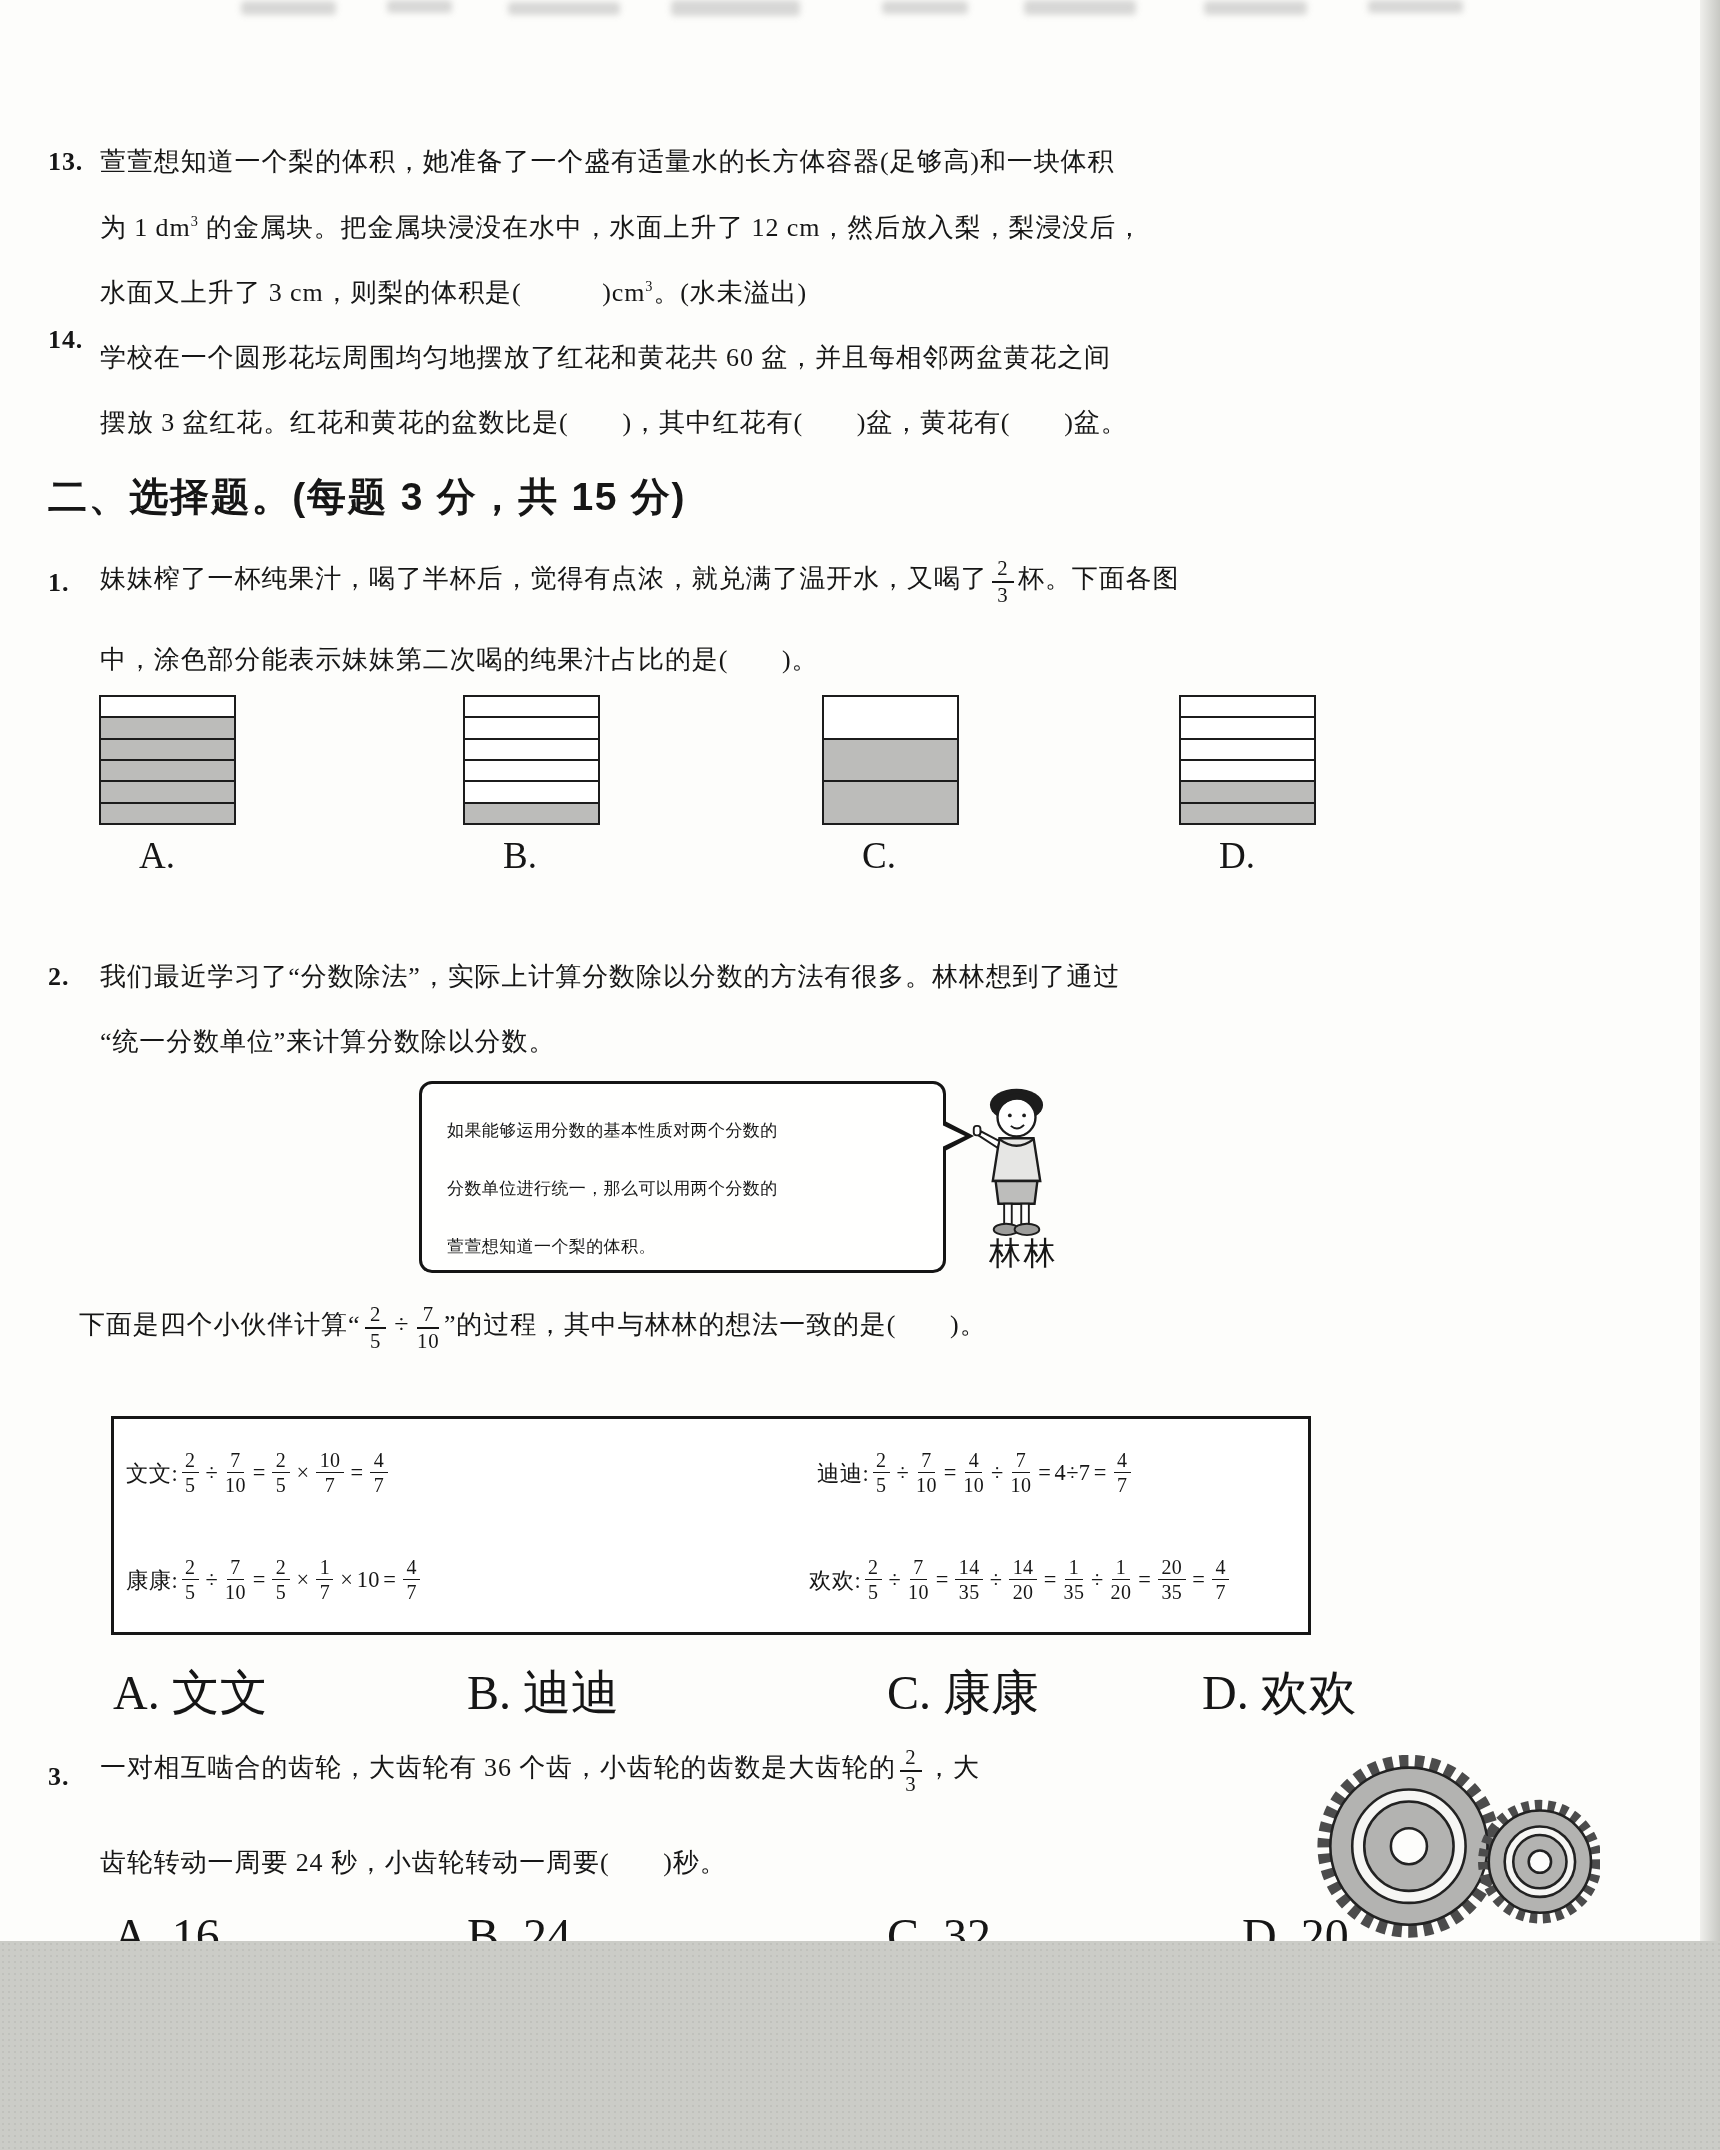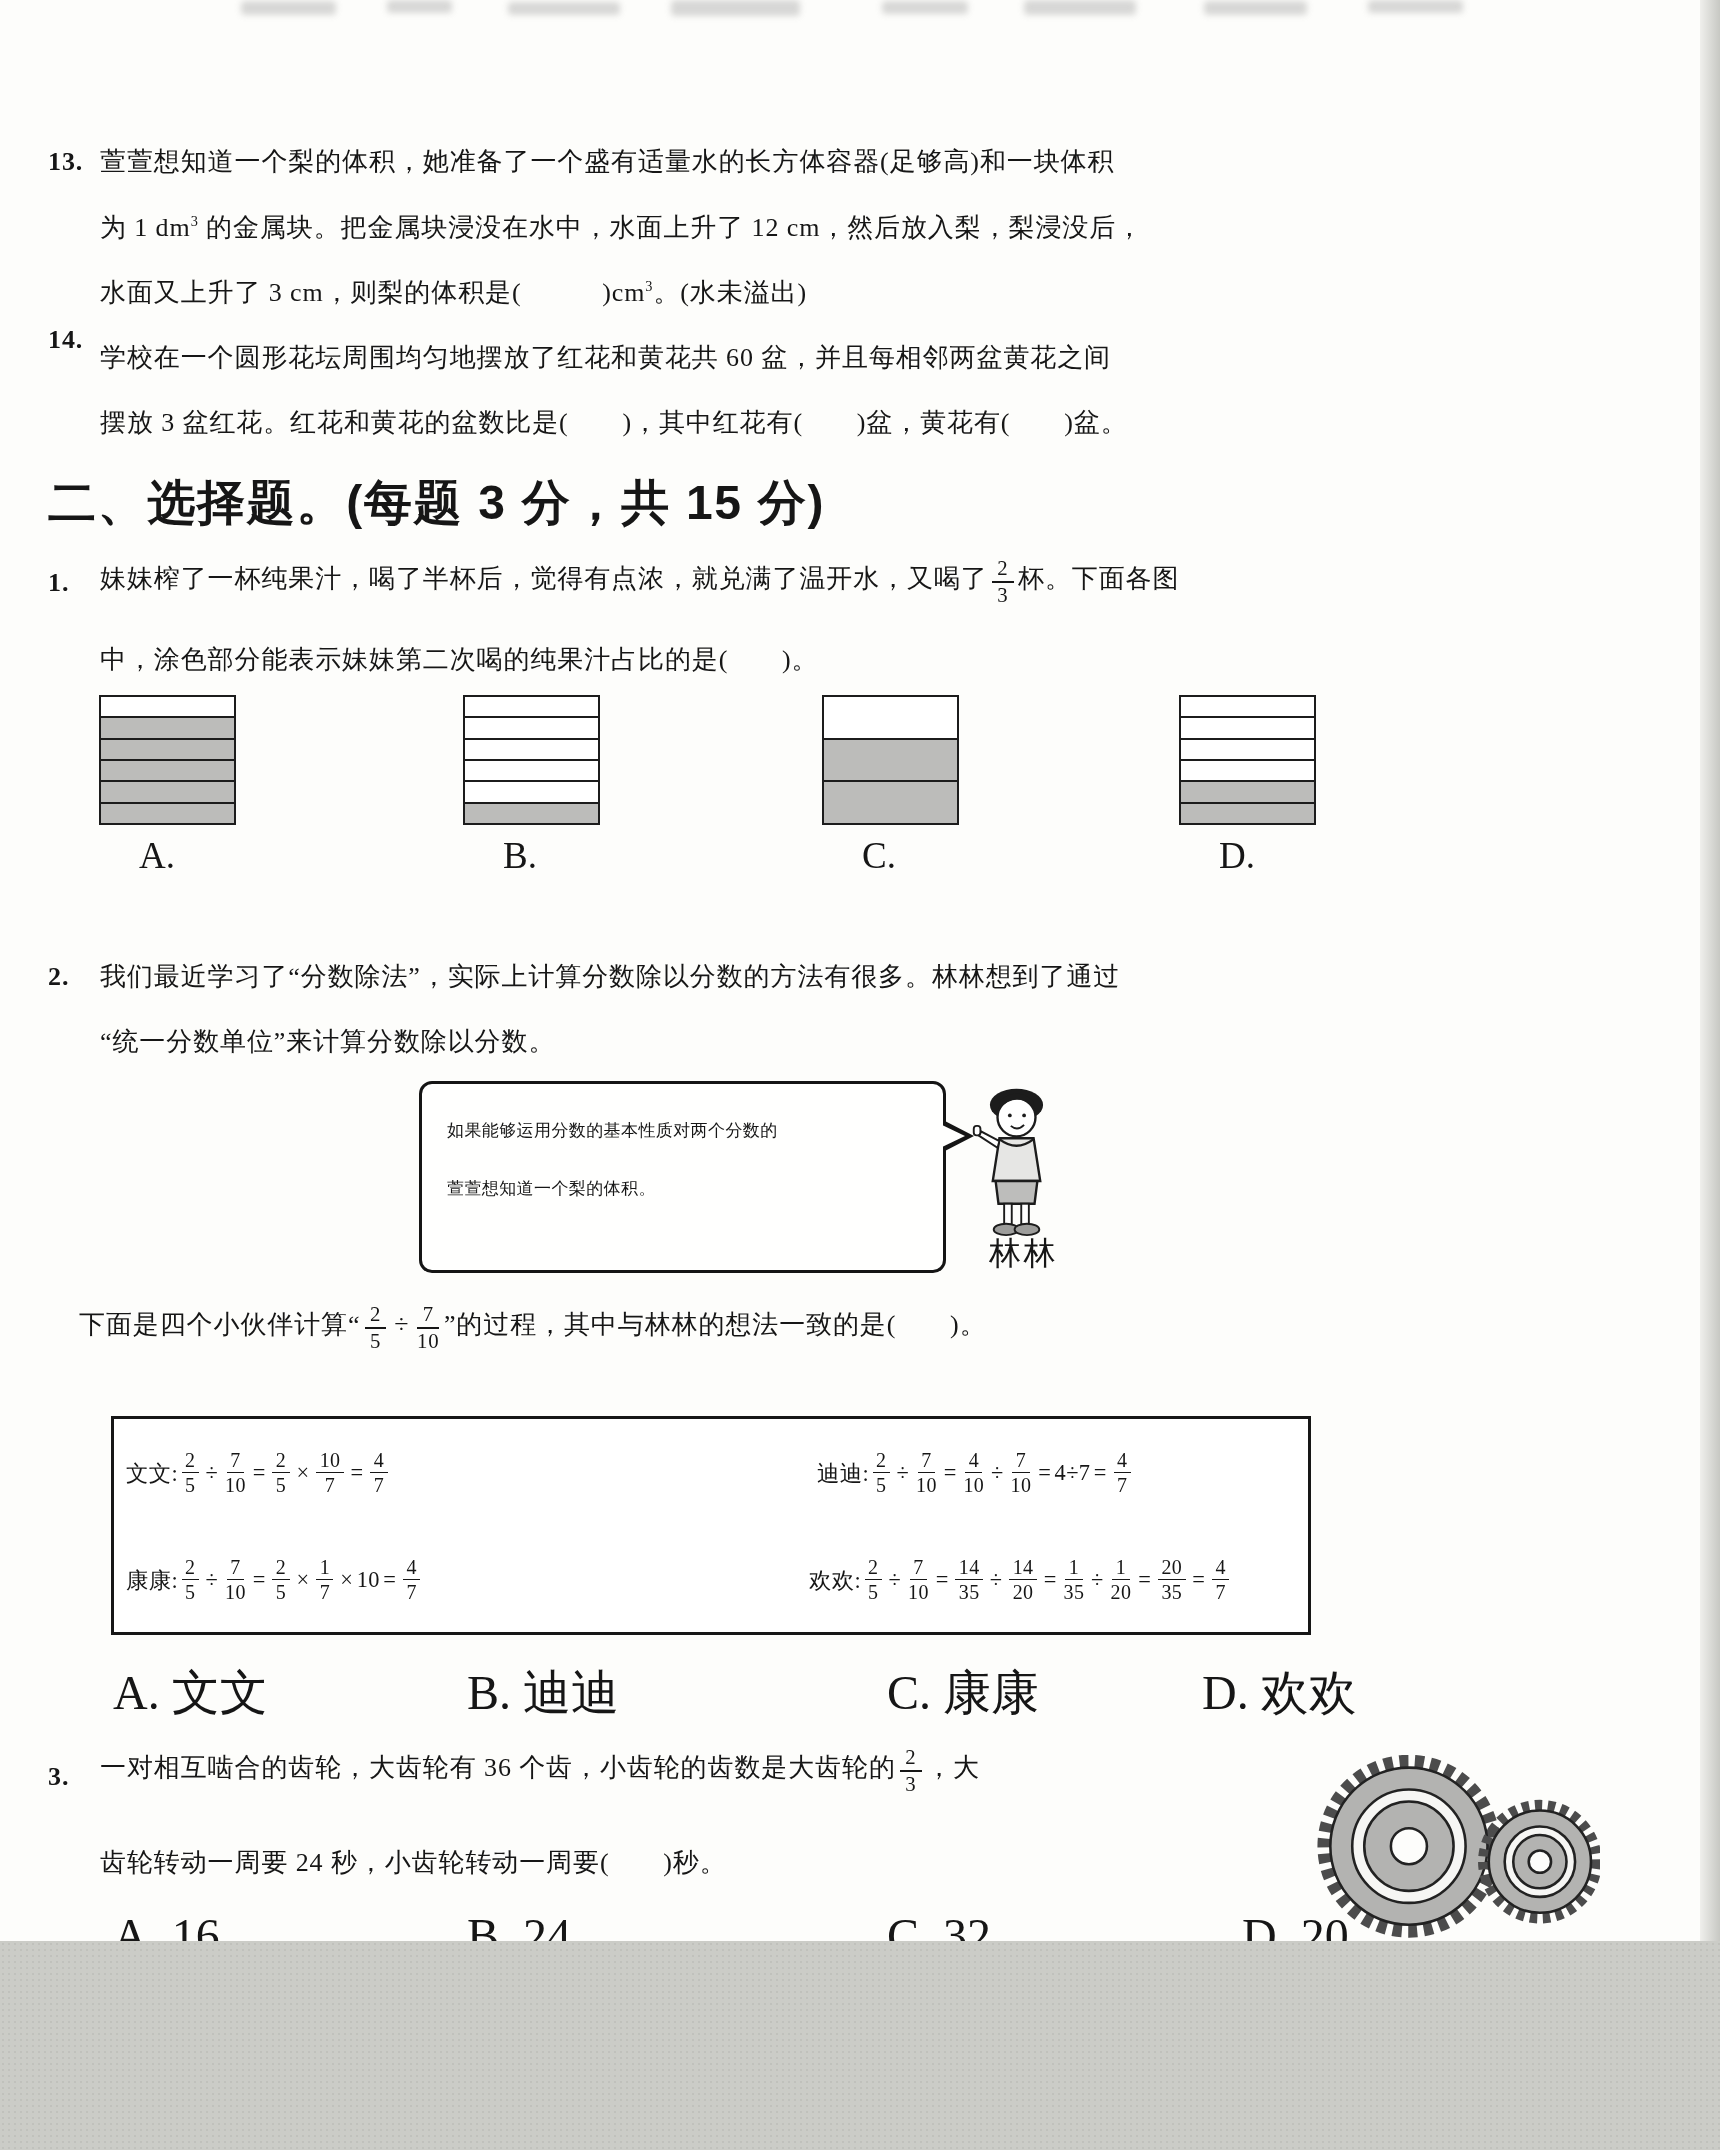--- a/index.html
+++ b/index.html
@@ -1,21 +1,21 @@
 <!DOCTYPE html>
 <html style="font-size:6.9px"><head>
 <meta charset="utf-8">
 <style>
   html,body{margin:0;padding:0;}
   #page{position:relative;width:1720px;height:2527px;background:#fdfdfb;overflow:hidden;
          font-family:"Liberation Serif","DejaVu Serif",serif;color:#161616;}
   .abs{position:absolute;}
   .line{position:absolute;white-space:nowrap;font-size:26px;line-height:1.25;letter-spacing:0.9px;}
   .qnum{font-weight:bold;}
-  .header{font-weight:bold;font-size:48px;font-family:"Liberation Sans","DejaVu Sans",sans-serif;letter-spacing:1.7px;}
+  .header{font-weight:bold;font-size:39px;font-family:"Liberation Sans","DejaVu Sans",sans-serif;letter-spacing:1.7px;}
   sup{font-size:55%;vertical-align:super;}
   
   .frac{display:inline-flex;flex-direction:column;align-items:center;vertical-align:middle;margin:0 4.3px;line-height:1.05;}
   .frac .num{border-bottom:2.2px solid #161616;padding:0 5.2px 1.7px;}
   .frac .den{padding-top:1.7px;}
   .line .frac{font-size:0.80em;}
   .op{margin:0 3.4px;}
   
   .dgbox{position:absolute;width:133px;height:126px;border:2.2px solid #1c1c1c;background:#fff;
          display:flex;flex-direction:column;}
@@ -112,20 +112,21 @@
 
   <div class="line qnum" style="left:48px;top:961px;">2.</div>
   <div class="line" style="left:100px;top:961px;">我们最近学习了“分数除法”，实际上计算分数除以分数的方法有很多。林林想到了通过</div>
   <div class="line" style="left:100px;top:1026px;">“统一分数单位”来计算分数除以分数。</div>
 
   <div class="bubble">
     <div class="tail-out"></div>
     <div class="tail-in"></div>
     <div class="bubble-text">
       <div>如果能够运用分数的基本性质对两个分数的</div>
+      <div>分数单位进行统一，那么可以用两个分数的</div>
       <div>萱萱想知道一个梨的体积。</div>
     </div>
   </div>
   <svg class="abs" style="left:969px;top:1086px;" width="95" height="151" viewBox="0 0 200 318">
     <ellipse cx="100" cy="40" rx="56" ry="34" fill="#1c1c1c"></ellipse>
     <circle cx="100" cy="66" r="40" fill="#fff" stroke="#1c1c1c" stroke-width="5"></circle>
     <path d="M62,50 Q100,8 140,48 L134,30 Q100,2 66,30 Z" fill="#1c1c1c"></path>
     <circle cx="86" cy="62" r="4" fill="#1c1c1c"></circle>
     <circle cx="116" cy="62" r="4" fill="#1c1c1c"></circle>
     <path d="M88,84 Q102,96 116,82" fill="none" stroke="#1c1c1c" stroke-width="4"></path>

